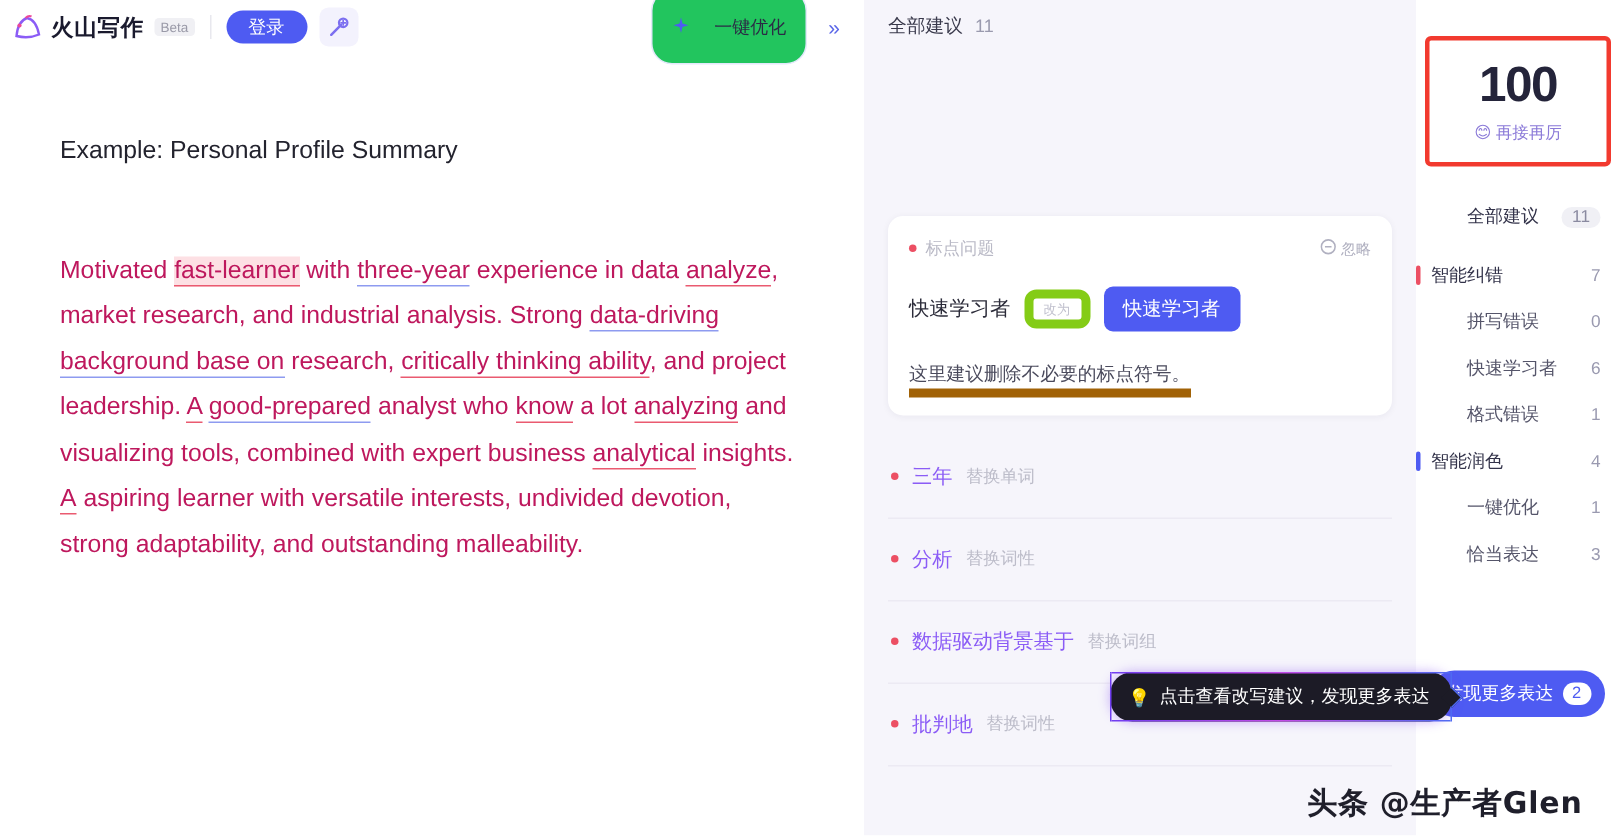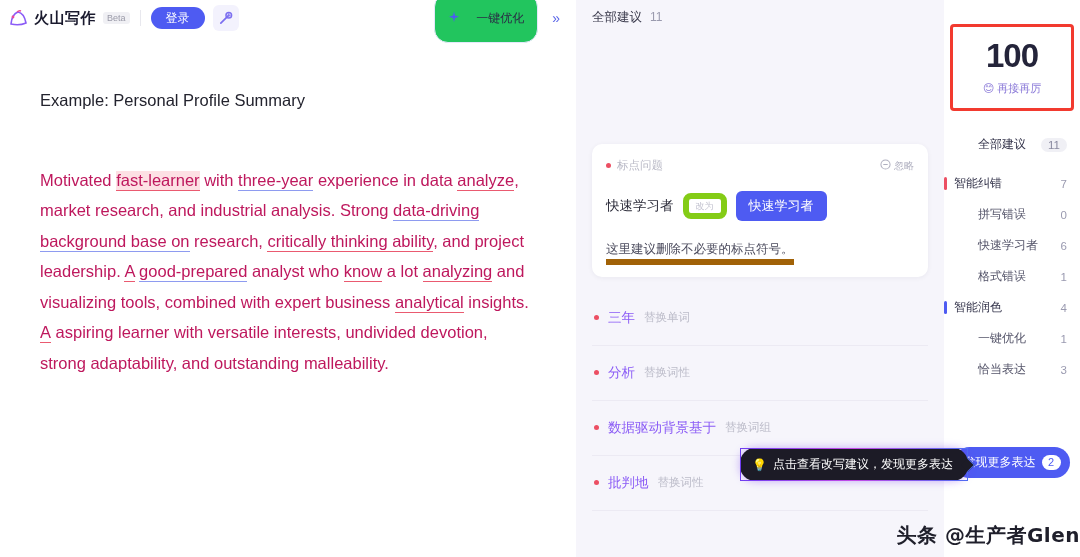--- a/index.html
+++ b/index.html
@@ -235,21 +235,21 @@
   }
   .tooltip-arrow {
     position: absolute; right: -6px; top: 50%;
     transform: translateY(-50%) rotate(45deg);
     width: 10px; height: 10px; background: #1c1b26;
     border-right: 1.5px solid #4e6af2; border-top: 1.5px solid #4e6af2;
   }
 
   
   .watermark {
-    position: absolute; right: 0; bottom: 8px;
+    position: absolute; right: 25px; bottom: 8px;
     font-size: 20px; font-weight: bold; color: #1f1f2b;
     letter-spacing: .5px; z-index: 50;
     font-family: "DejaVu Sans", sans-serif;
   }
 </style>
 </head>
 <body>
 
 <div id="app">
 

